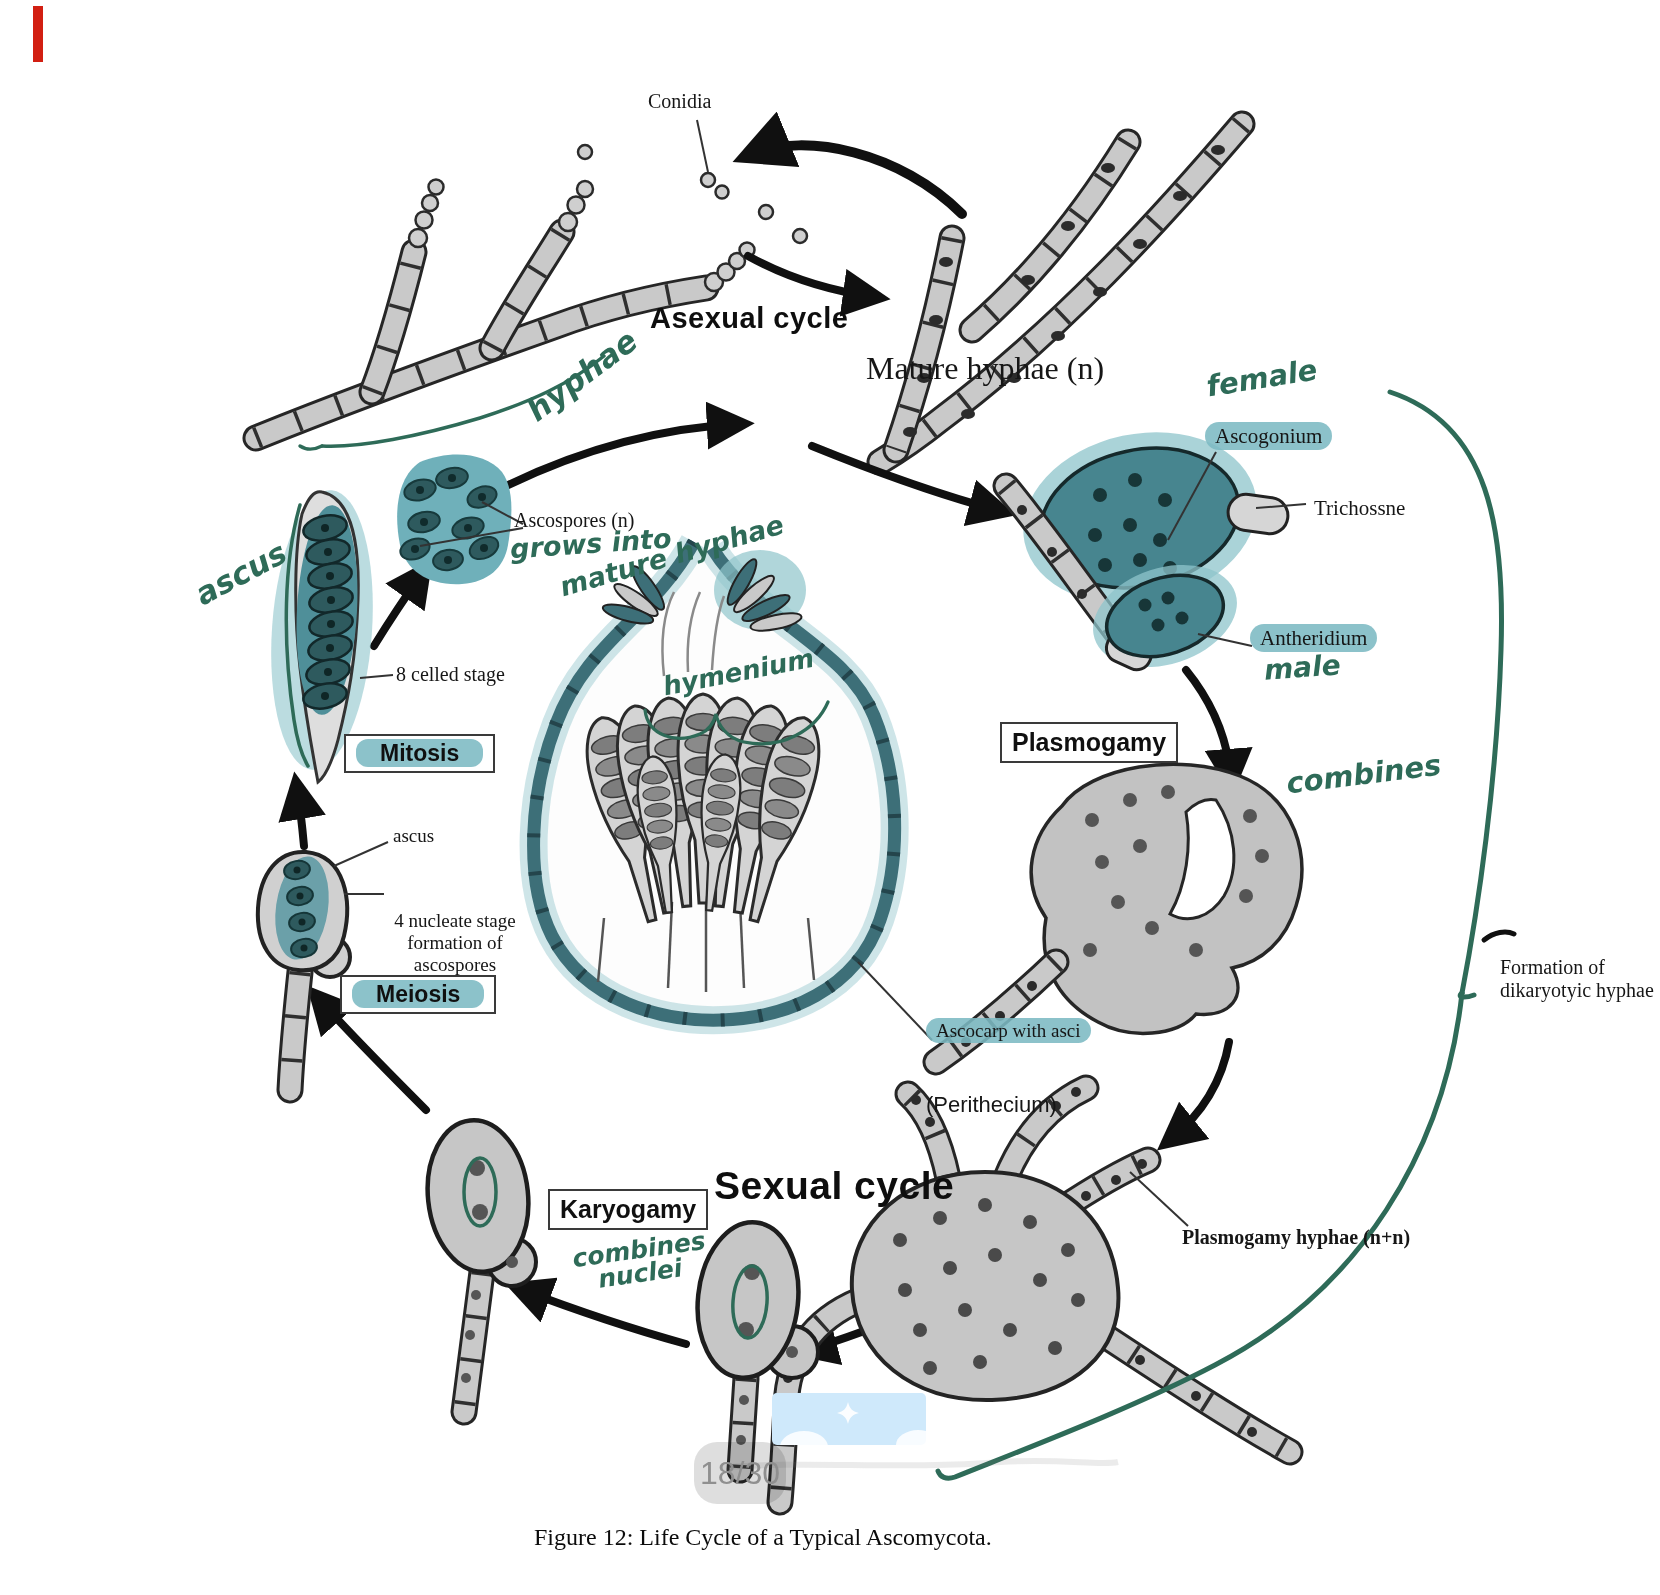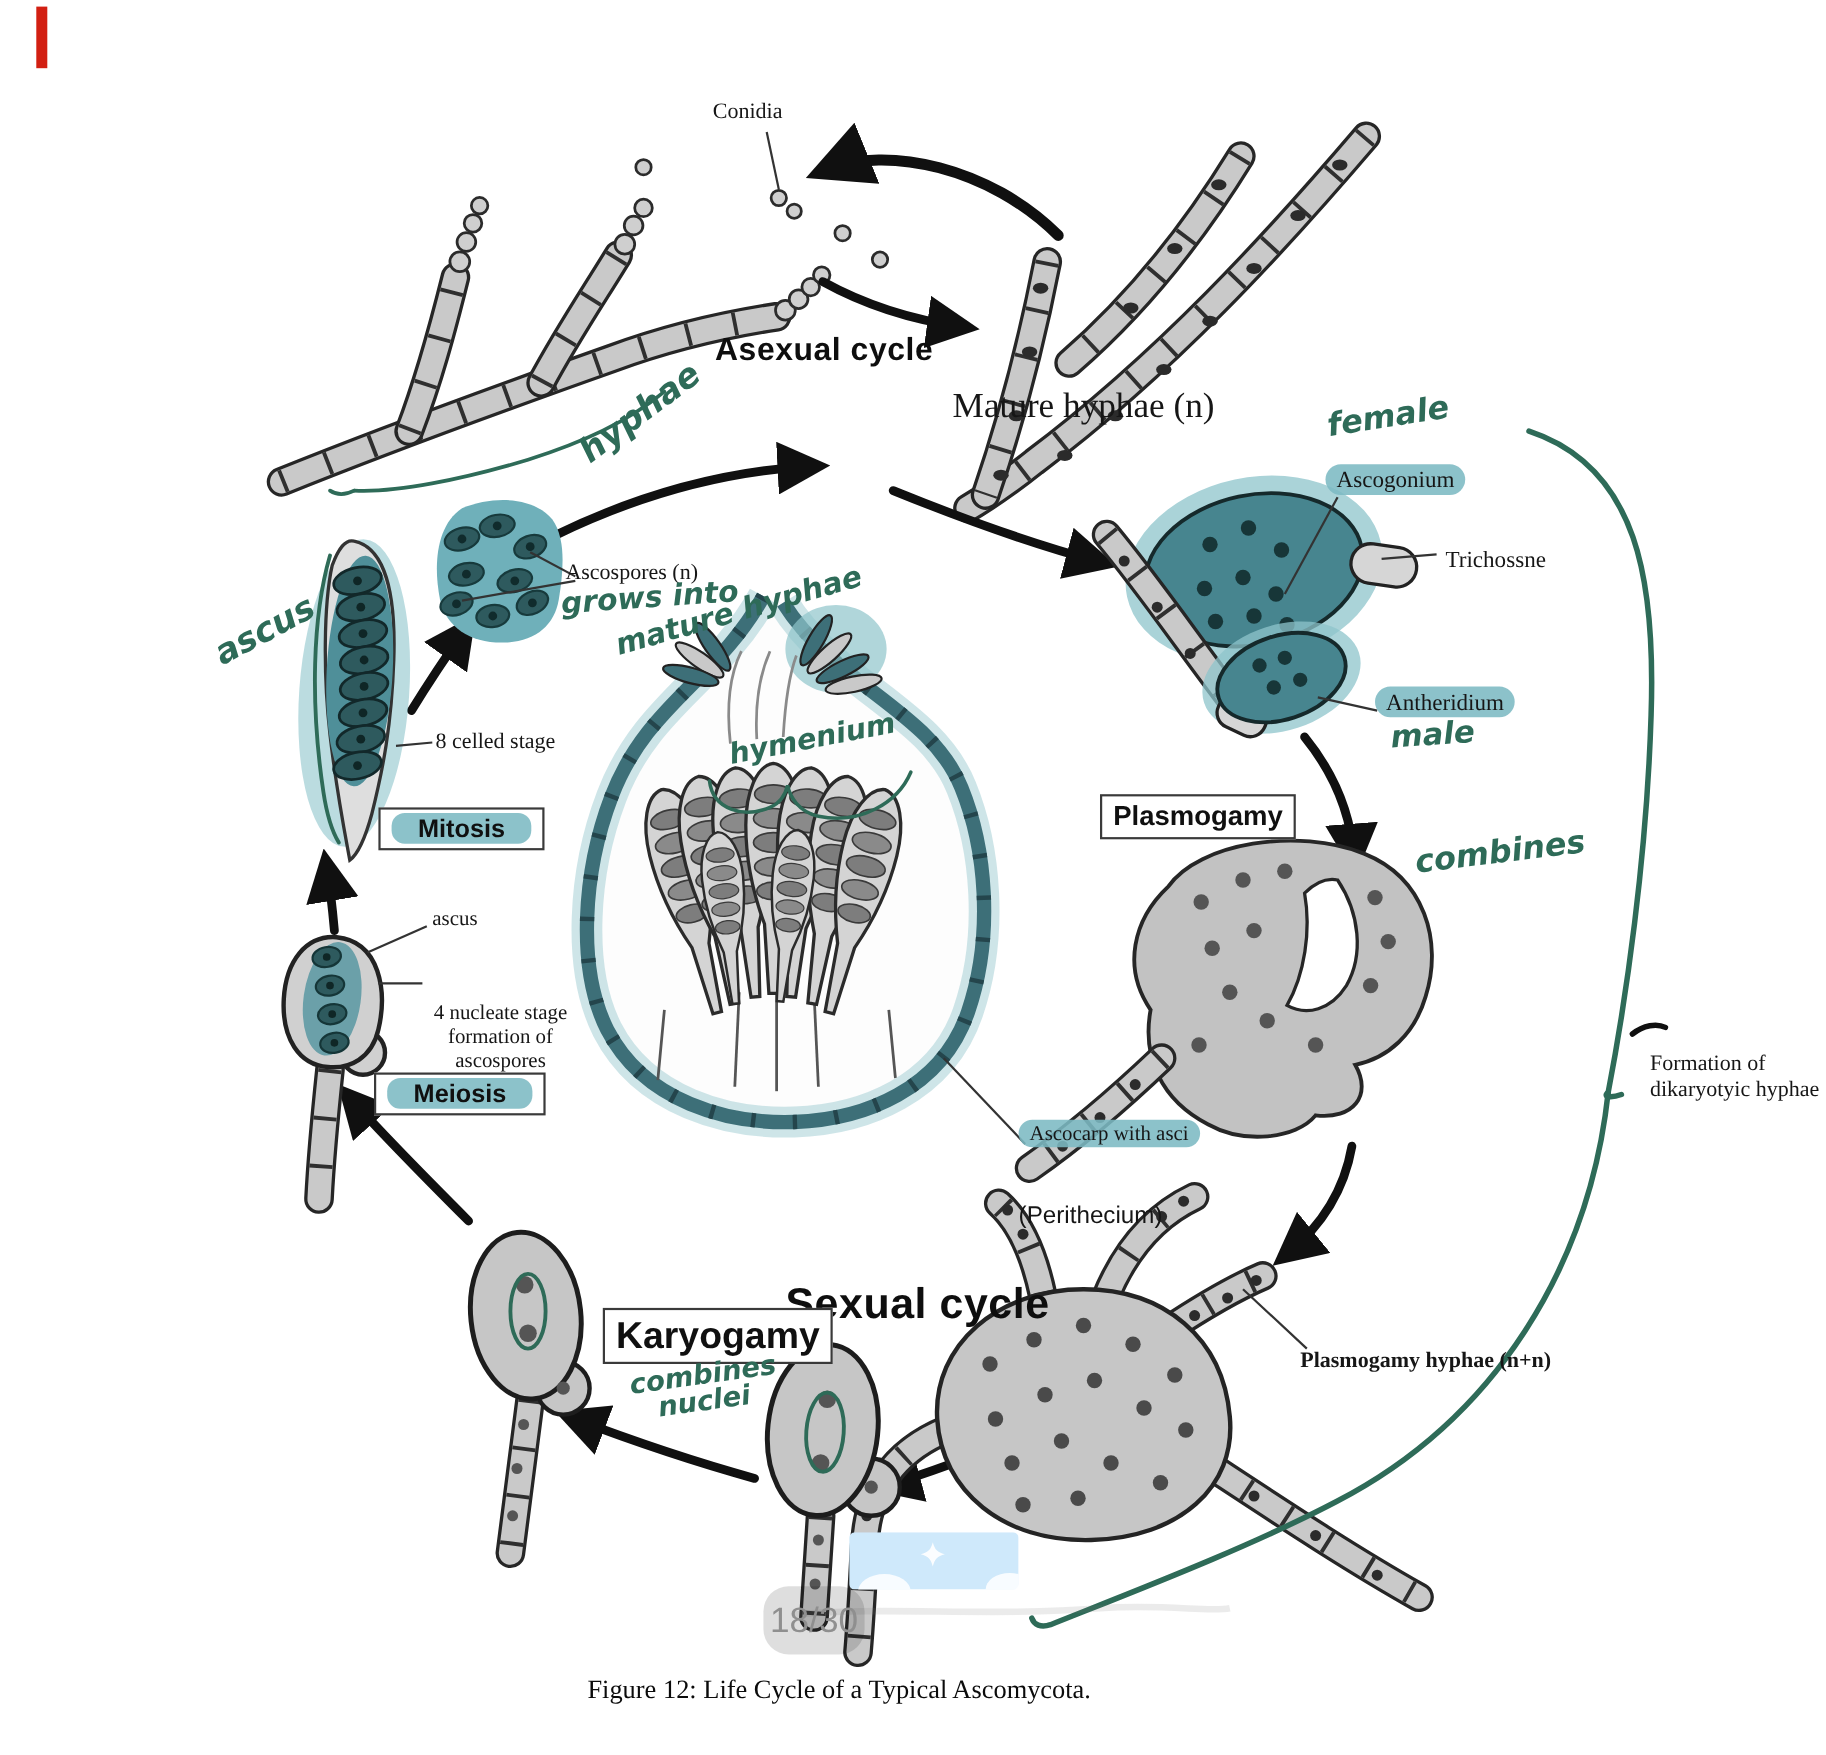--- a/index.html
+++ b/index.html
@@ -463,21 +463,21 @@
     <div>dikaryotyic hyphae</div>
   </div>
 
   <div class="lbl" style="left:926px;top:1020px;font-size:19px">
     <span class="hl" style="border-radius:14px">Ascocarp with asci</span>
   </div>
   <div class="lbl sans" style="left:926px;top:1050px;font-size:22px">(Perithecium)</div>
 
   <div class="lbl title" style="left:714px;top:1164px;font-size:39px">Sexual cycle</div>
 
-  <div class="stagebox" style="left:548px;top:1189px;font-size:34px">Karyogamy</div>
+  <div class="stagebox" style="left:548px;top:1189px;font-size:25px">Karyogamy</div>
 
   <div class="lbl" style="left:1182px;top:1226px;font-size:20px;font-weight:600">Plasmogamy hyphae (n+n)</div>
 
   <div class="lbl hand" style="left:572px;top:1236px;font-size:25px;transform:rotate(-8deg)">combines</div>
   <div class="lbl hand" style="left:598px;top:1260px;font-size:25px;transform:rotate(-8deg)">nuclei</div>
 
   <svg class="chip" width="154" height="52">
     <rect x="0" y="0" width="154" height="52" rx="5" fill="#cfe9fb"></rect>
     <ellipse cx="32" cy="54" rx="24" ry="16" fill="#ffffff" opacity=".85"></ellipse>
     <ellipse cx="146" cy="52" rx="22" ry="15" fill="#ffffff" opacity=".85"></ellipse>

